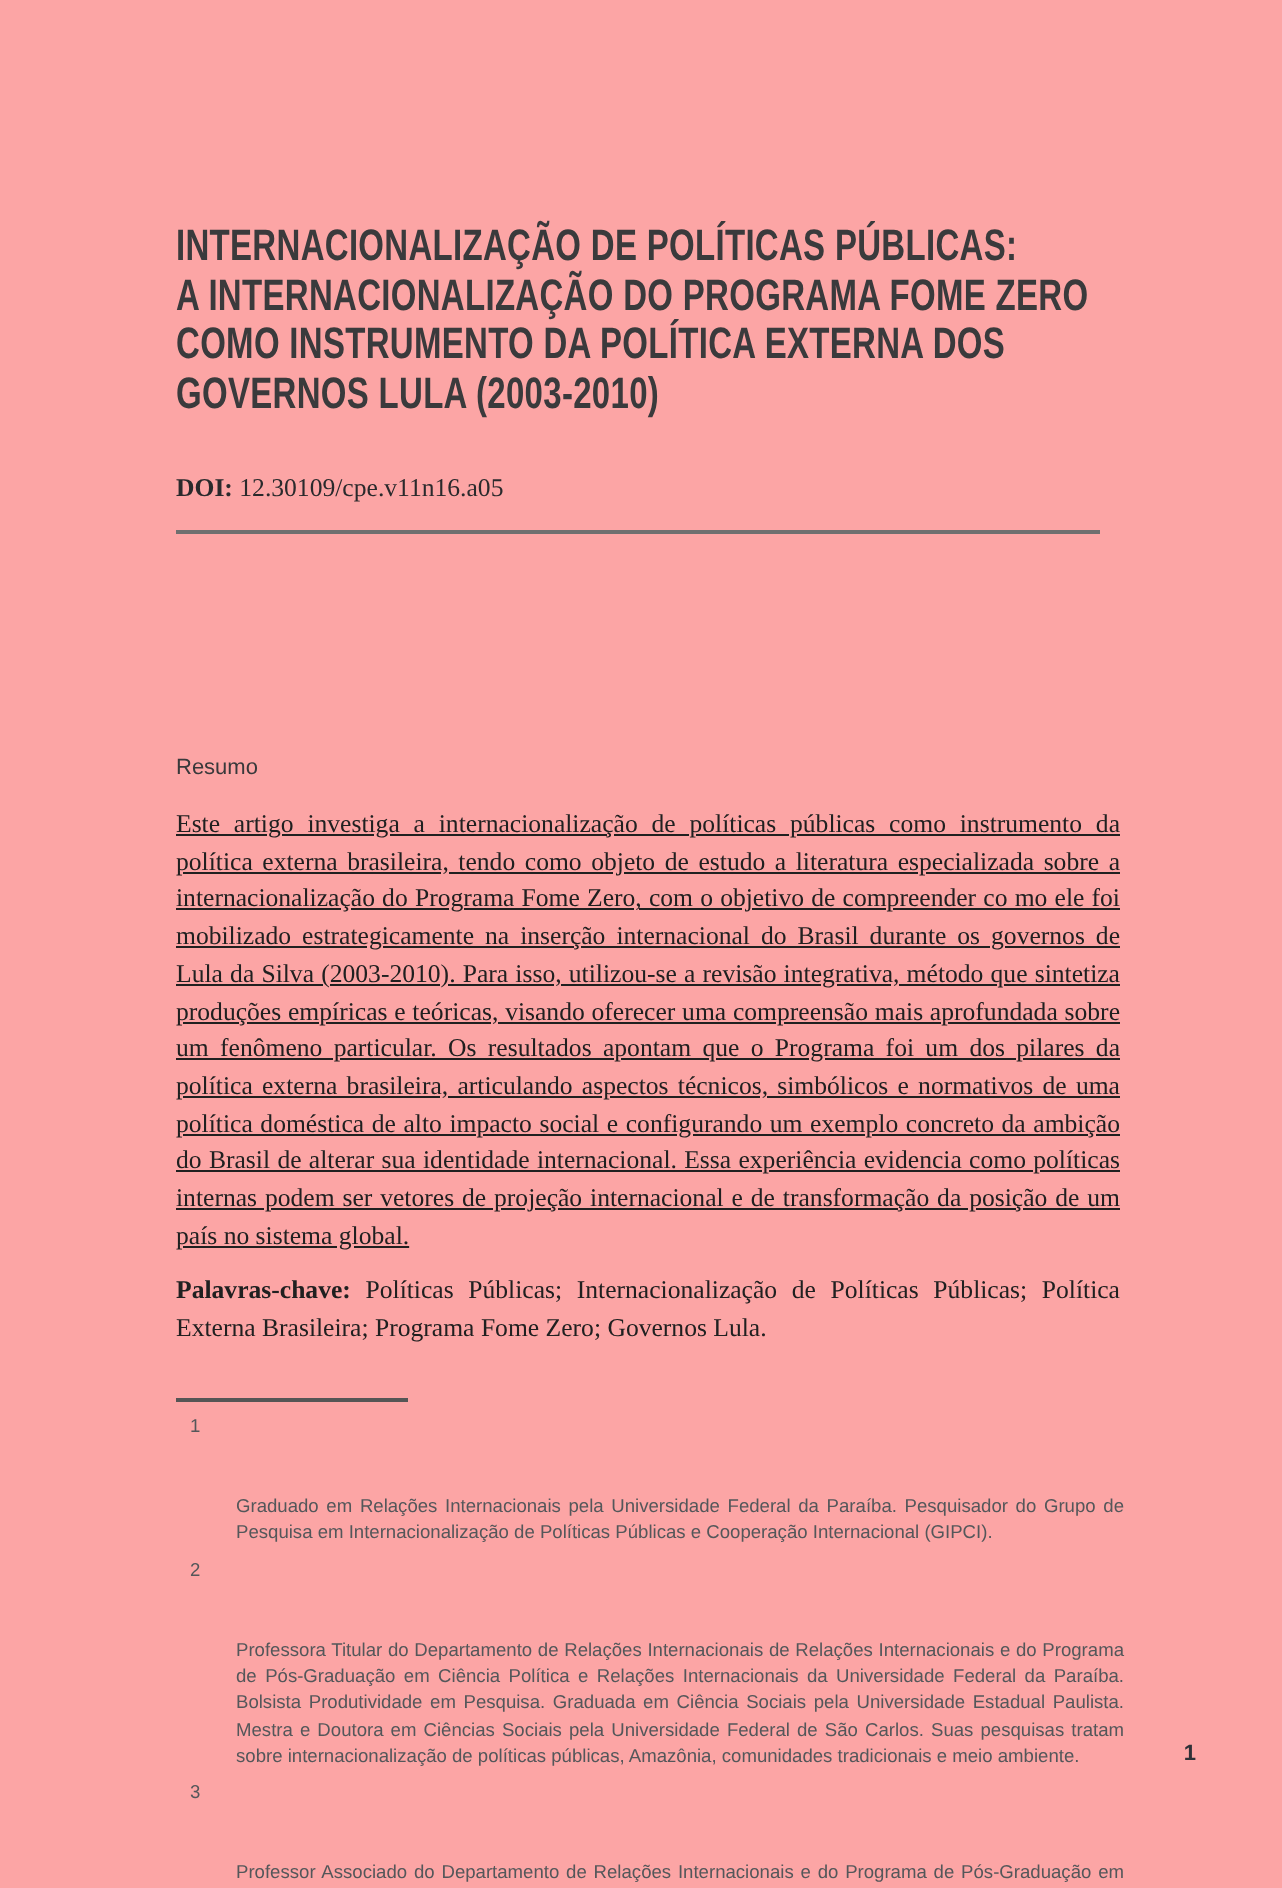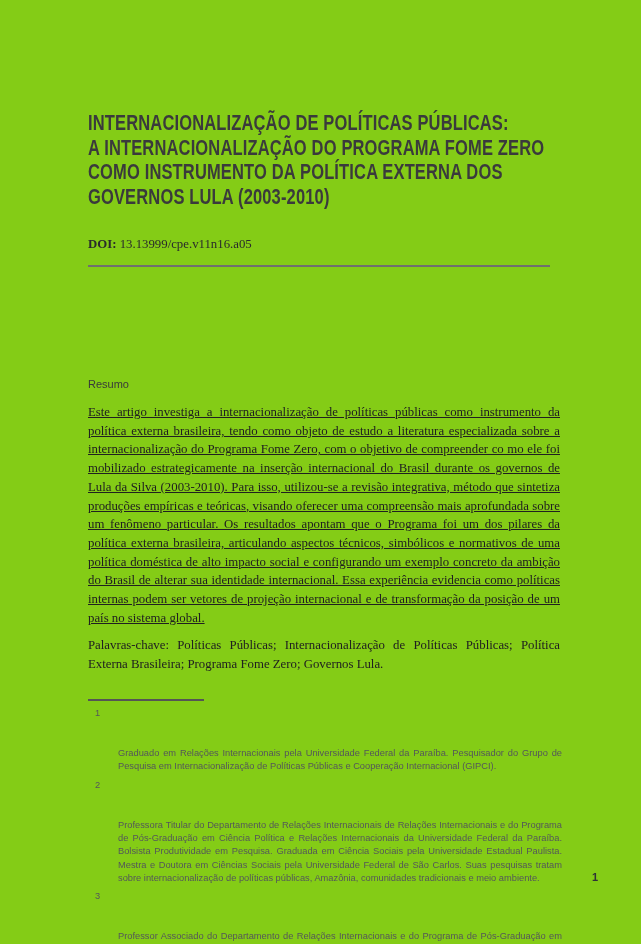--- a/index.html
+++ b/index.html
@@ -4,21 +4,21 @@
 <style>
   html, body {
     margin: 0;
     padding: 0;
     background: #ffffff;
   }
   .page {
     position: relative;
     width: 641px;
     height: 944px;
-    background: #84cc16;
+    background: #fca5a5;
     overflow: hidden;
     font-family: "Liberation Sans", sans-serif;
   }
 
   
   .title-block {
     position: absolute;
     left: 88px;
     top: 111px;
     width: 490px;
@@ -101,21 +101,21 @@
     line-height: 18.7px;
     text-align: justify;
     text-decoration: underline;
   }
   .keywords-text {
     margin: 8.5px 0 0 0;
     font-size: 12.8px;
     line-height: 18.7px;
     text-align: justify;
   }
-  .keywords-label { font-weight: normal; }
+  .keywords-label { font-weight: bold; }
 
   
   .footnote-divider {
     position: absolute;
     left: 88px;
     top: 699px;
     width: 116px;
     height: 1.5px;
     background: #555555;
   }
@@ -162,21 +162,21 @@
 
   <div class="title-block">
     <div class="title-line">INTERNACIONALIZAÇÃO DE POLÍTICAS PÚBLICAS:</div>
     <div class="title-line">A INTERNACIONALIZAÇÃO DO PROGRAMA FOME ZERO</div>
     <div class="title-line">COMO INSTRUMENTO DA POLÍTICA EXTERNA DOS</div>
     <div class="title-line">GOVERNOS LULA (2003-2010)</div>
   </div>
 
   <div class="doi-line">
     <span class="doi-label">DOI:</span>
-    <span class="doi-value">13.13999/cpe.v11n16.a05</span>
+    <span class="doi-value">12.30109/cpe.v11n16.a05</span>
   </div>
 
   <div class="doi-rule"></div>
 
 
   <div class="abstract-heading">Resumo</div>
 
   <div class="abstract-flow">
     <p class="abstract-text">Este artigo investiga a internacionalização de políticas públicas como instrumento da política externa brasileira, tendo como objeto de estudo a literatura especializada sobre a internacionalização do Programa Fome Zero, com o objetivo de compreender co mo ele foi mobilizado estrategicamente na inserção internacional do Brasil durante os governos de Lula da Silva (2003-2010). Para isso, utilizou-se a revisão integrativa, método que sintetiza produções empíricas e teóricas, visando oferecer uma compreensão mais aprofundada sobre um fenômeno particular. Os resultados apontam que o Programa foi um dos pilares da política externa brasileira, articulando aspectos técnicos, simbólicos e normativos de uma política doméstica de alto impacto social e configurando um exemplo concreto da ambição do Brasil de alterar sua identidade internacional. Essa experiência evidencia como políticas internas podem ser vetores de projeção internacional e de transformação da posição de um país no sistema global.</p>
     <p class="keywords-text"><span class="keywords-label">Palavras-chave:</span><span> Políticas Públicas; Internacionalização de Políticas Públicas; Política Externa Brasileira; Programa Fome Zero; Governos Lula.</span></p>

